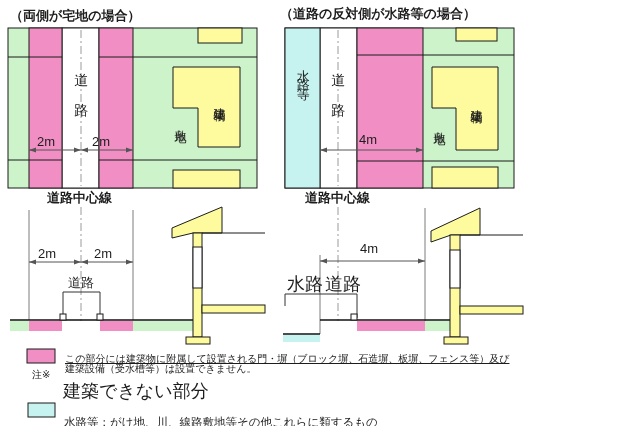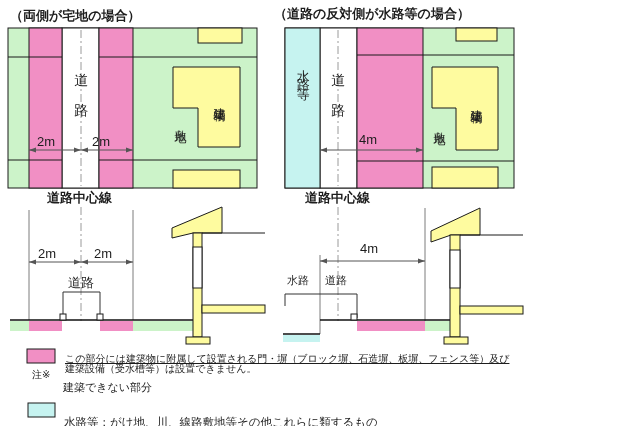--- a/index.html
+++ b/index.html
@@ -11,21 +11,21 @@
   .txt{position:absolute;z-index:3;white-space:nowrap;line-height:1.05;}
   .bold{font-weight:bold;}
   .vtext{
     writing-mode:vertical-rl;text-orientation:upright;
   }
   .ls-road{letter-spacing:30px;font-size:14px;}
   .ls-water{letter-spacing:9px;font-size:13px;}
   .ls-site{letter-spacing:2px;font-size:12px;}
   .ls-bldg{letter-spacing:1px;font-size:12px;}
   .fs13{font-size:13px;}
-  .fs12{font-size:11px;}
+  .fs12{font-size:18px;}
   .fs11{font-size:11.5px;}
   .fs10{font-size:10px;}
   
   .f-pink{fill:#F18FC4;}
   .f-green{fill:#CCF3C9;}
   .f-yellow{fill:#FEFB9F;}
   .f-cyan{fill:#C6F3F0;}
   .f-white{fill:#ffffff;}
   .sk{stroke:#1b1b1b;stroke-width:1;}
   .sk-heavy{stroke:#111;stroke-width:1.4;}
@@ -151,21 +151,21 @@
         <rect x="460" y="306" width="63" height="8" class="f-yellow sk"></rect>
         <rect x="444" y="337" width="24" height="7" class="f-yellow sk"></rect>
       </g>
     </g>
 
     <rect x="27" y="349" width="28" height="14" class="f-pink sk"></rect>
     <rect x="28" y="403" width="27" height="14" class="f-cyan sk"></rect>
   </svg>
 
   <div class="txt bold fs13" style="left:10px;top:9px;">（両側が宅地の場合）</div>
-  <div class="txt bold fs13" style="left:274px;top:7px;">（道路の反対側が水路等の場合）</div>
+  <div class="txt bold fs13" style="left:280px;top:7px;">（道路の反対側が水路等の場合）</div>
 
   <div class="txt vtext ls-road" style="left:74px;top:62px;">道路</div>
   <div class="txt fs13" style="left:37px;top:135px;">2m</div>
   <div class="txt fs13" style="left:92px;top:135px;">2m</div>
   <div class="txt vtext ls-site" style="left:174px;top:120px;">敷地</div>
   <div class="txt vtext ls-bldg" style="left:213px;top:98px;">建築物</div>
 
   <div class="txt vtext ls-water" style="left:296px;top:59px;">水路等</div>
   <div class="txt vtext ls-road" style="left:331px;top:62px;">道路</div>
   <div class="txt fs13" style="left:359px;top:133px;">4m</div>

